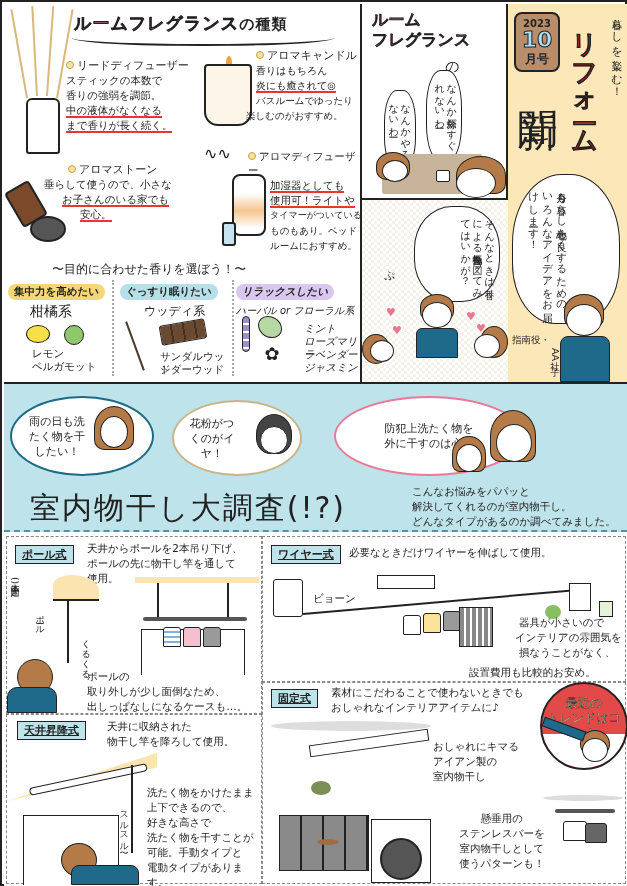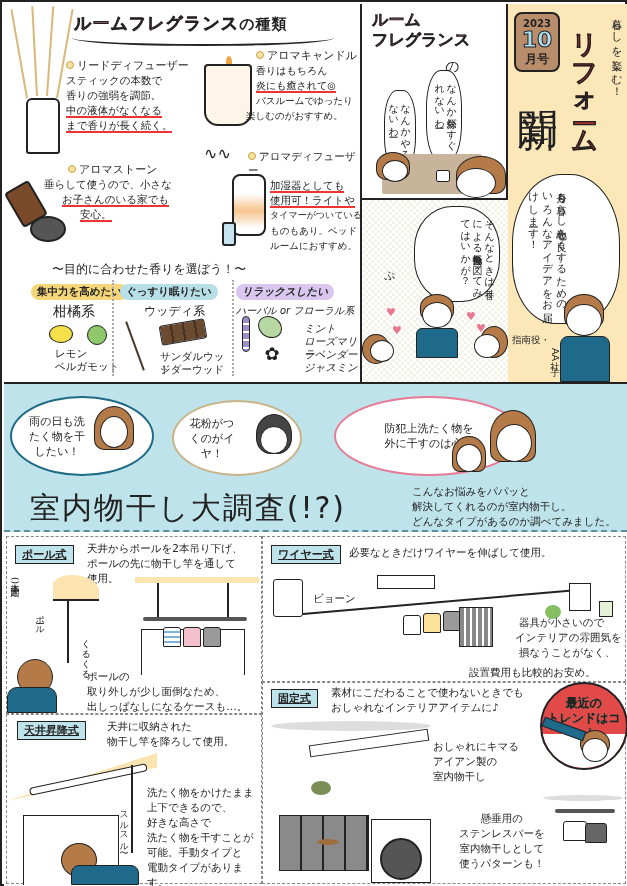--- a/index.html
+++ b/index.html
@@ -76,21 +76,21 @@
   .p-lower { left: 2px; top: 530px; width: 623px; height: 354px; background: #fff; }
   .cell { position: absolute; border: 1px dashed #888; }
   .tag { display: inline-block; background: #bfe3ea; border: 1.5px solid #222; padding: 1px 6px; font-size: 11px; font-weight: bold; text-decoration: underline; }
   .desc { font-size: 10.5px; line-height: 15px; }
   .ceiling { background: #fbe4b0; }
   .rod { background: #555; height: 4px; border-radius: 2px; }
   .shirt { width: 18px; height: 20px; border: 1.5px solid #222; border-radius: 3px 3px 1px 1px; }
   .curtain { border: 1.5px solid #222; background: #fff; }
   .grey { background: #9a9a9a; }
   .trend { left: 538px; top: 680px; width: 88px; height: 88px; border-radius: 50%; background: #e24a4a; border: 2px solid #222; overflow: hidden; }
-  .trend-text { font-size: 12px; font-weight: bold; color: #ffe7a8; -webkit-text-stroke: 0.4px #222; text-align: center; line-height: 15px; margin-top: 12px; }
+  .trend-text { font-size: 12px; font-weight: normal; color: #ffe7a8; -webkit-text-stroke: 0.4px #222; text-align: center; line-height: 15px; margin-top: 12px; }
 </style>
 </head>
 <body>
 
 <div class="page">
 
   <div class="abs p-types">
     <div class="abs types-title">
       <span>ルームフレグランス</span><small>の種類</small>
     </div>
@@ -136,21 +136,21 @@
       <div class="item-h" style="font-size:10.5px"><span class="dot"></span><span>アロマディフューザー</span></div>
       <div class="body-t" style="margin-left:22px"><span class="ul-red">加湿器としても</span></div>
       <div class="body-t" style="margin-left:22px"><span class="ul-red">使用可！ライトや</span></div>
       <div class="body-t" style="margin-left:22px;font-size:9px">タイマーがついている</div>
       <div class="body-t" style="margin-left:22px;font-size:9.5px">ものもあり。ベッド</div>
       <div class="body-t" style="margin-left:22px;font-size:9.5px">ルームにおすすめ。</div>
     </div>
 
     <div class="abs choose-title">〜目的に合わせた香りを選ぼう！〜</div>
 
-    <div class="abs col" style="left:4px;width:104px;margin-left:23px;">
+    <div class="abs col" style="left:4px;width:104px;">
       <span class="pill" style="background:#f5d77a">集中力を高めたい</span>
       <div class="col-title" style="margin-left:22px">柑橘系</div>
       <div style="display:flex;gap:14px;margin:4px 0 0 18px">
         <div class="lemon"></div>
         <div class="berg"></div>
       </div>
       <div class="col-names" style="margin:2px 0 0 24px">レモン</div>
       <div class="col-names" style="margin-left:24px">ベルガモット</div>
     </div>
     <div class="abs col-sep" style="left:108px"></div>

